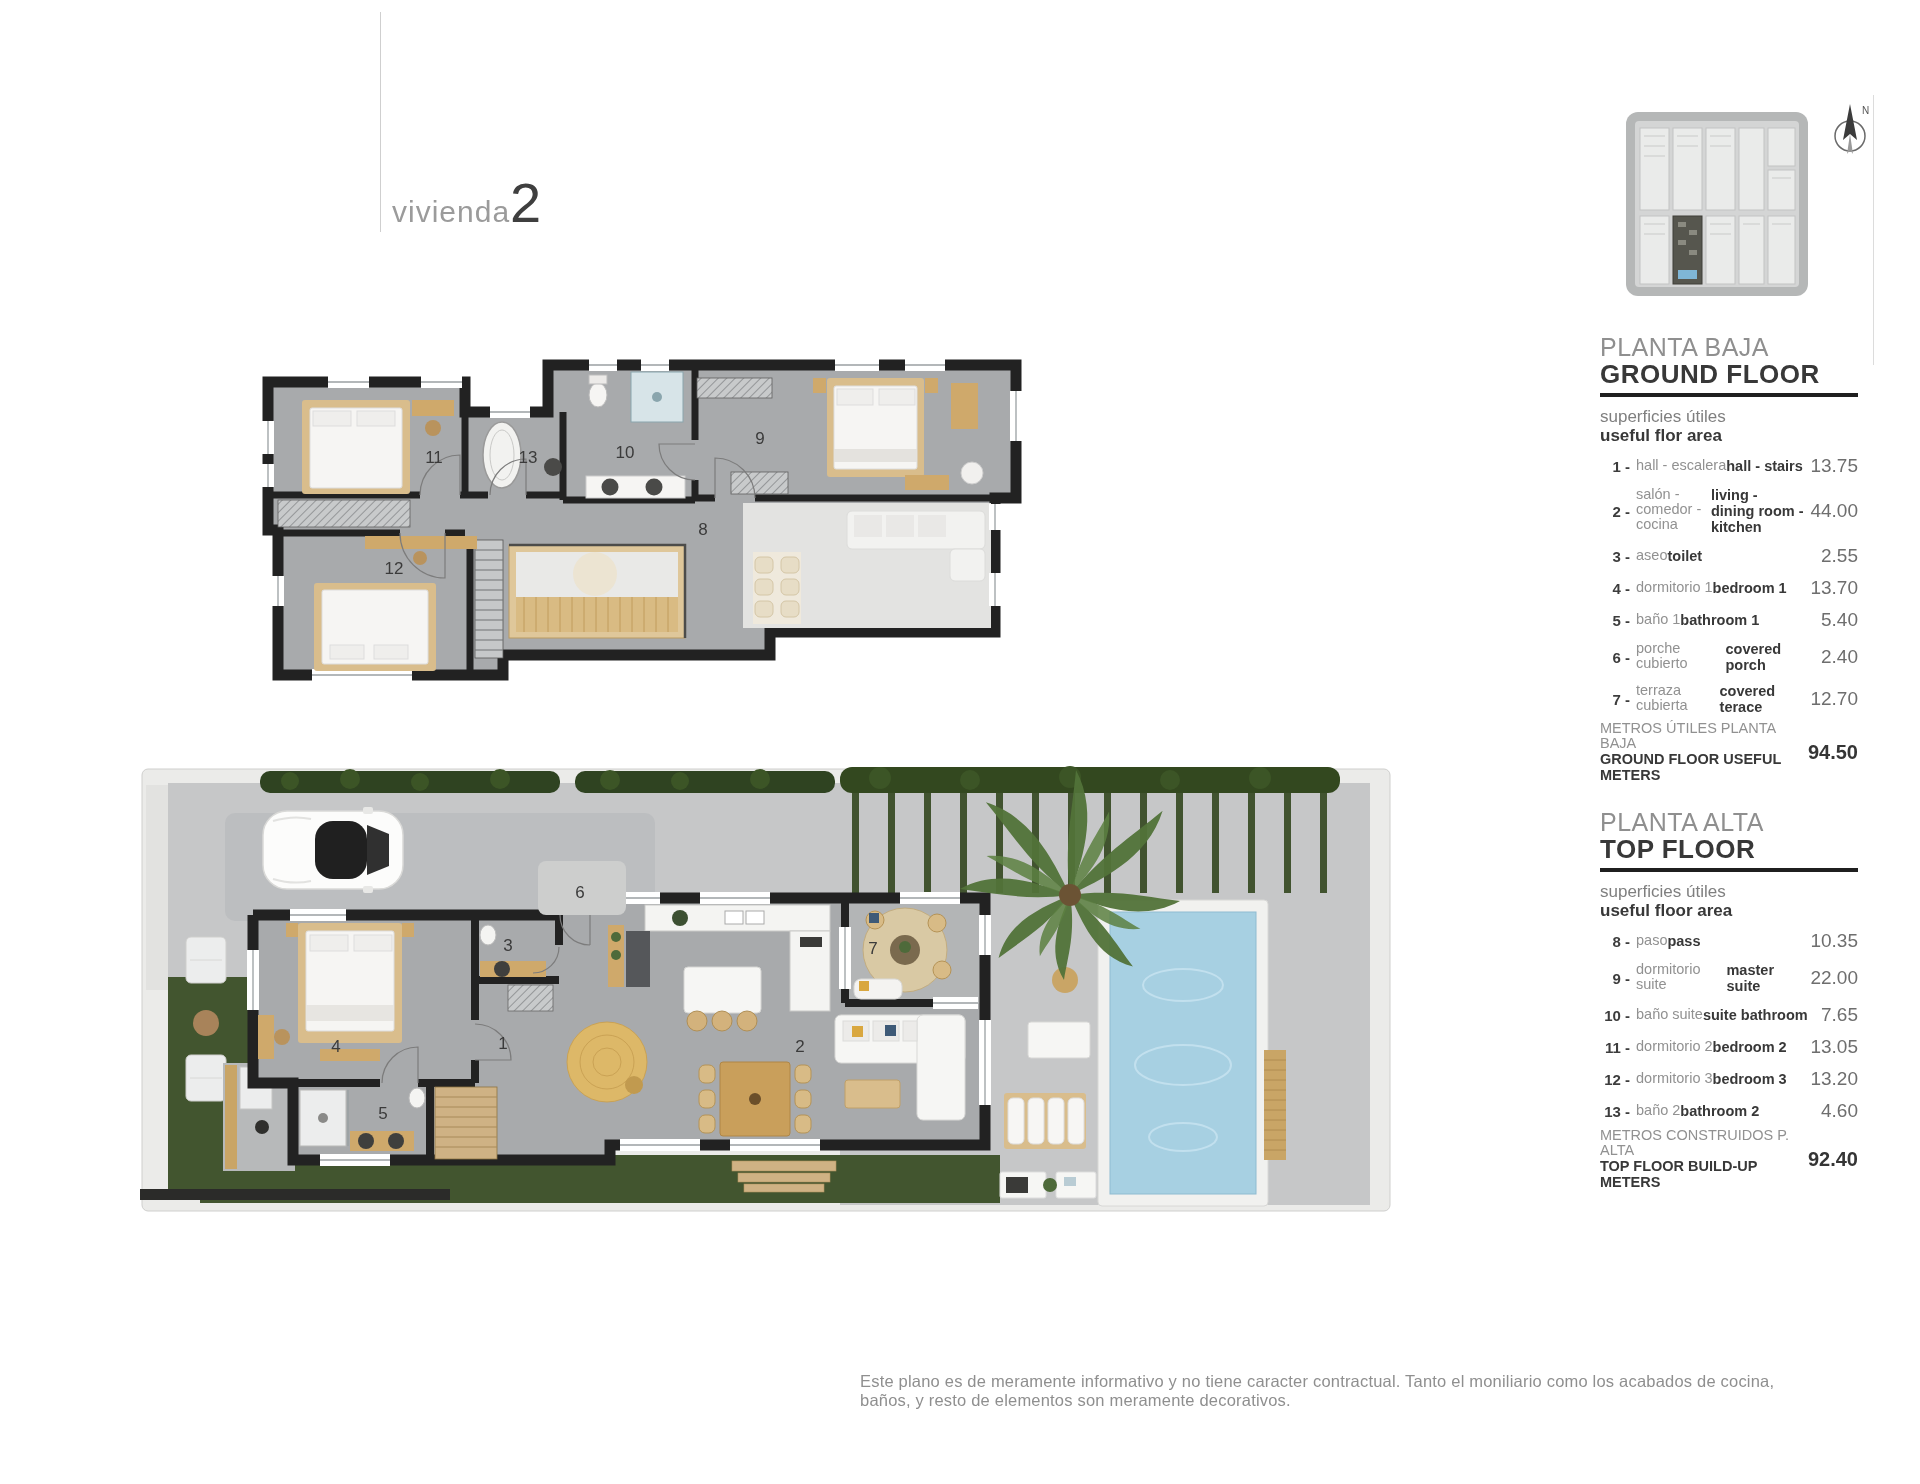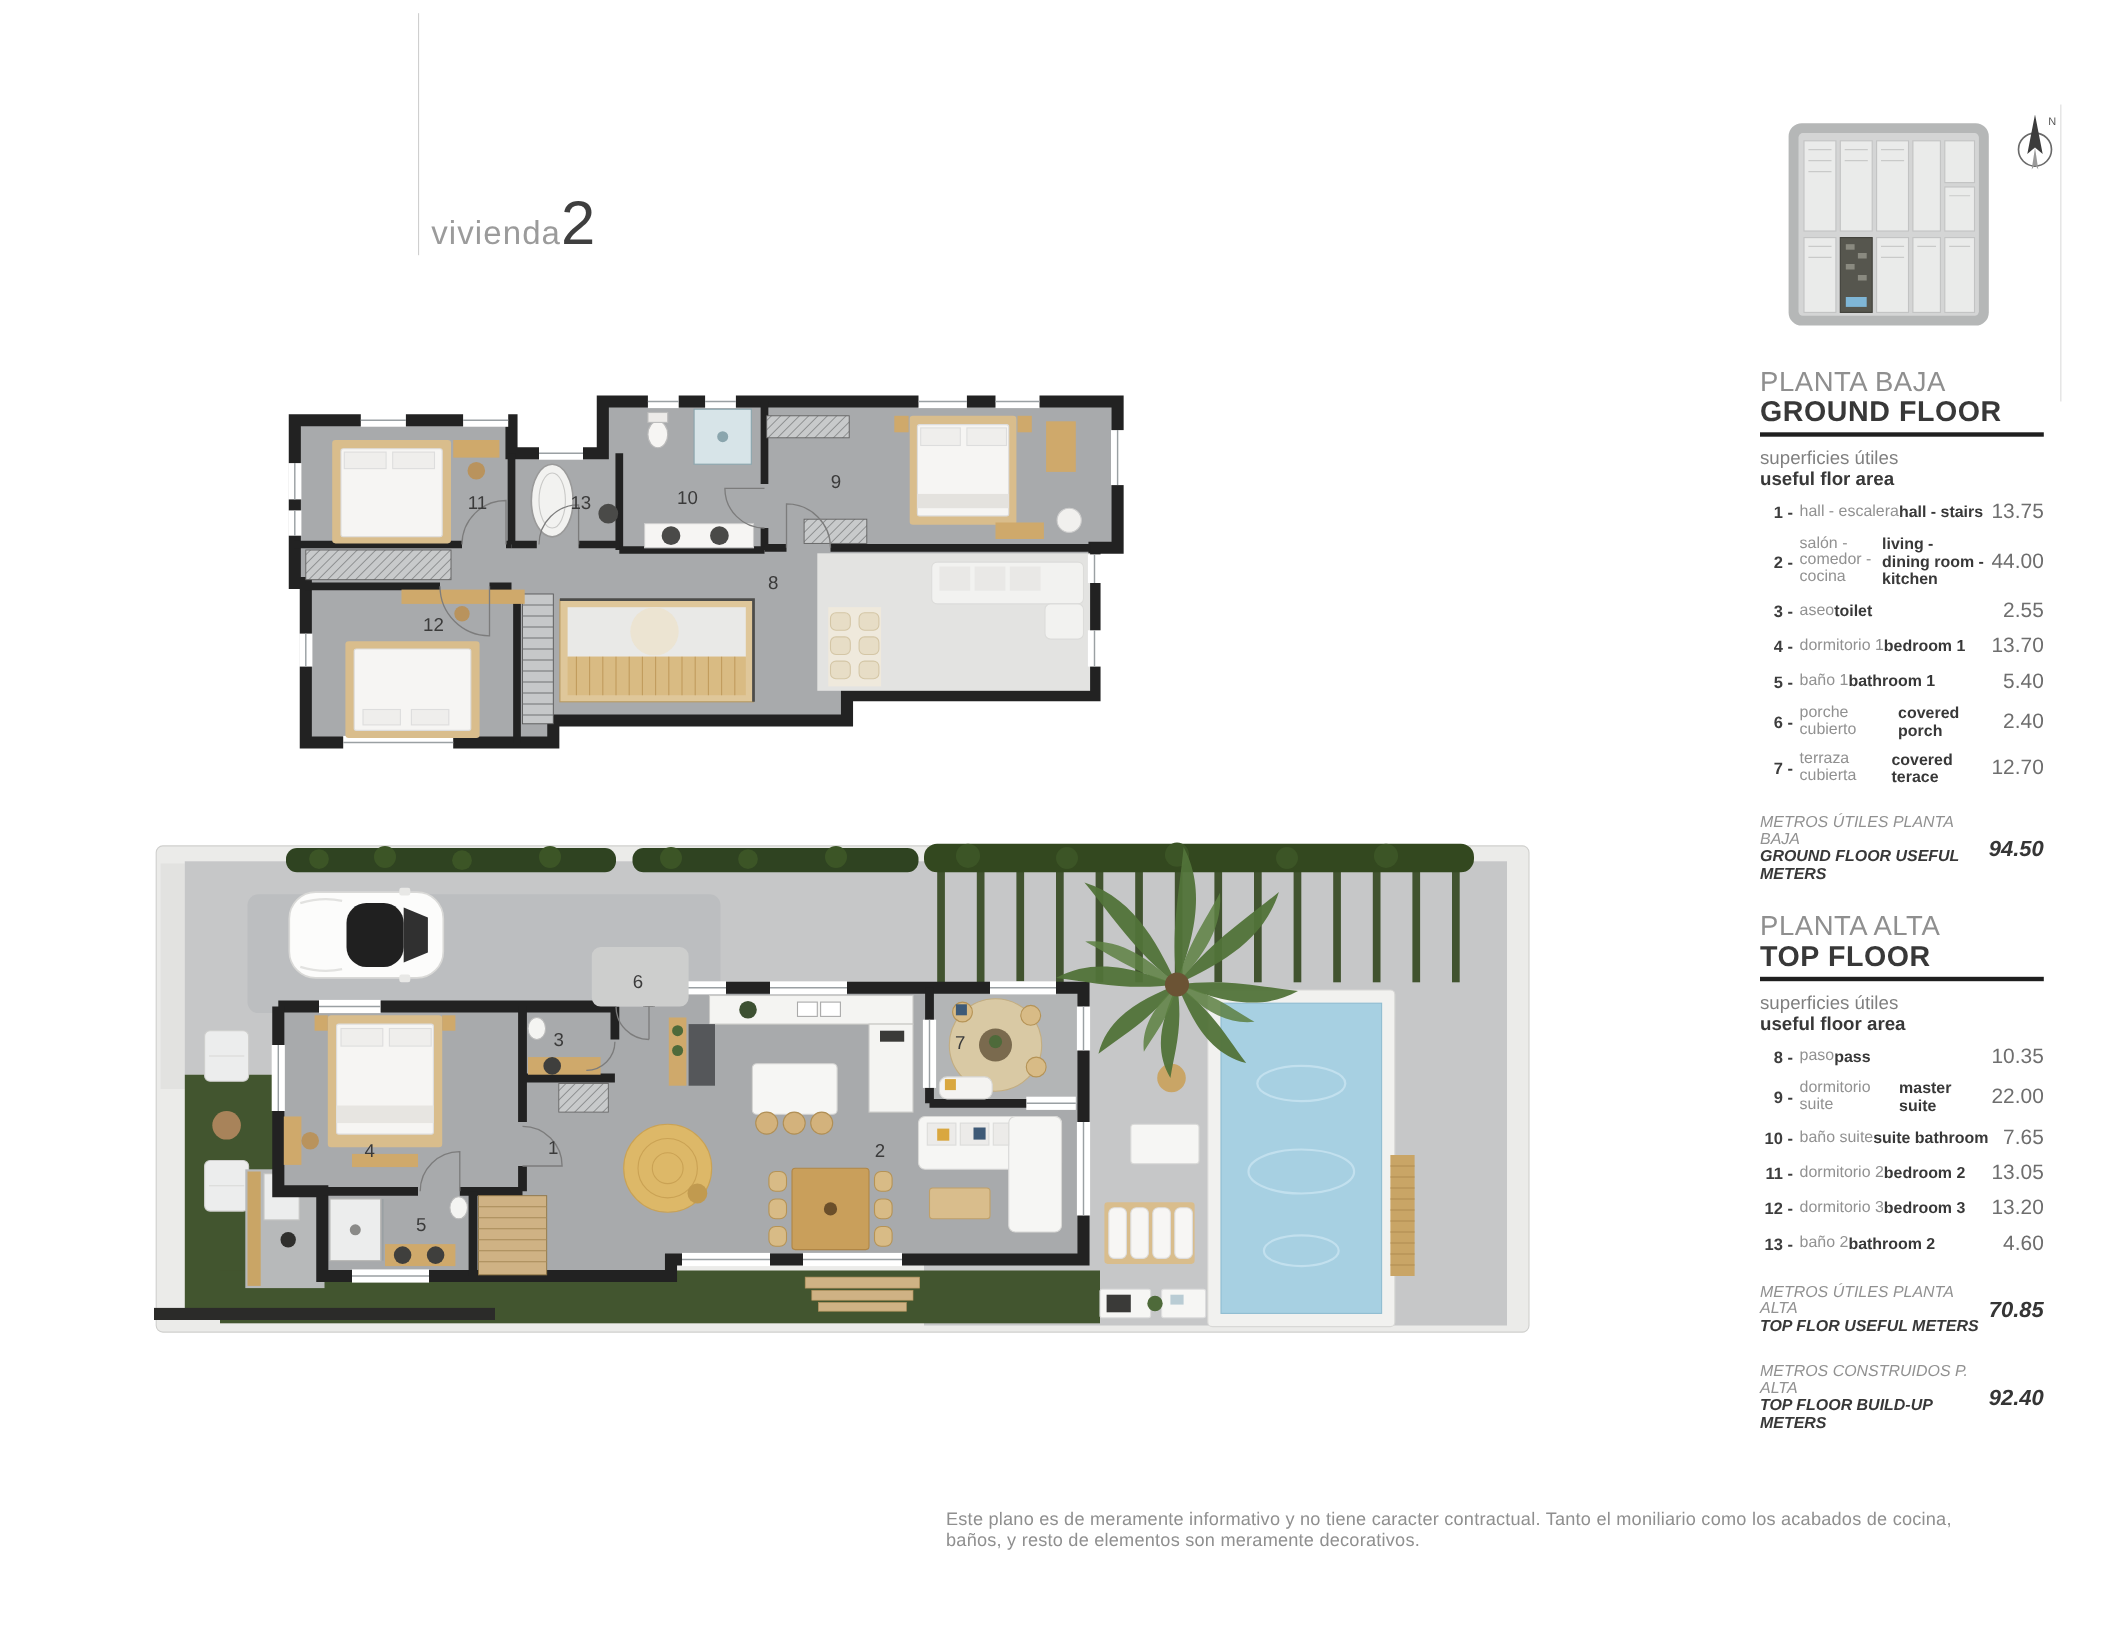--- a/index.html
+++ b/index.html
@@ -19,21 +19,21 @@
   .t-en{font-size:26px;line-height:28px;color:#383838;font-weight:700;letter-spacing:.5px;}
   .rule{height:4px;background:#1f1f1f;margin:5px 0 10px 0;}
   .s-es{font-size:17px;line-height:19px;color:#7f7f7f;}
   .s-en{font-size:17px;line-height:19px;color:#383838;font-weight:700;}
   .arow{display:flex;align-items:center;margin-top:10px;}
   .arow .num{width:30px;text-align:right;padding-right:6px;font-size:15px;font-weight:700;color:#3d3d3d;flex:0 0 auto;}
   .arow .lbl{display:flex;flex-direction:row;flex:1 1 auto;min-width:0;}
   .es{font-size:14.5px;line-height:15px;color:#919191;}
   .en{font-size:14.5px;line-height:16px;color:#383838;font-weight:700;}
   .val{margin-left:auto;padding-left:6px;font-size:19px;color:#6e6e6e;flex:0 0 auto;}
-  .trow{display:flex;align-items:center;margin-top:26px;font-style:italic;}
+  .trow{display:flex;align-items:center;margin-top:6px;}
   .trow .lbl{display:flex;flex-direction:column;}
   .trow .val{font-weight:700;color:#353535;font-size:20px;}
   .divider{height:1px;background:#b8b8b8;margin-top:14px;}
   .sec-gap{margin-top:26px;}
   .gt .es{font-size:15px;}
   .gt .en{font-size:15.5px;}
 
   
   #disclaimer{left:860px;top:1372px;width:960px;font-size:16.5px;color:#8f8f8f;letter-spacing:.2px;}
 
@@ -660,27 +660,20 @@
           <span class="num">13 -</span>
           <span class="lbl">
             <span class="es">baño 2</span>
             <span class="en">bathroom 2</span>
           </span>
           <span class="val">4.60</span>
         </div>
 
       <div class="trow">
           <span class="lbl">
-            <span class="es">METROS ÚTILES PLANTA ALTA</span>
-            <span class="en">TOP FLOR USEFUL METERS</span>
-          </span>
-          <span class="val">70.85</span>
-        </div>
-      <div class="trow">
-          <span class="lbl">
             <span class="es">METROS CONSTRUIDOS P. ALTA</span>
             <span class="en">TOP FLOOR BUILD-UP METERS</span>
           </span>
           <span class="val">92.40</span>
         </div>
     </div>
 
 
   </div>
 

